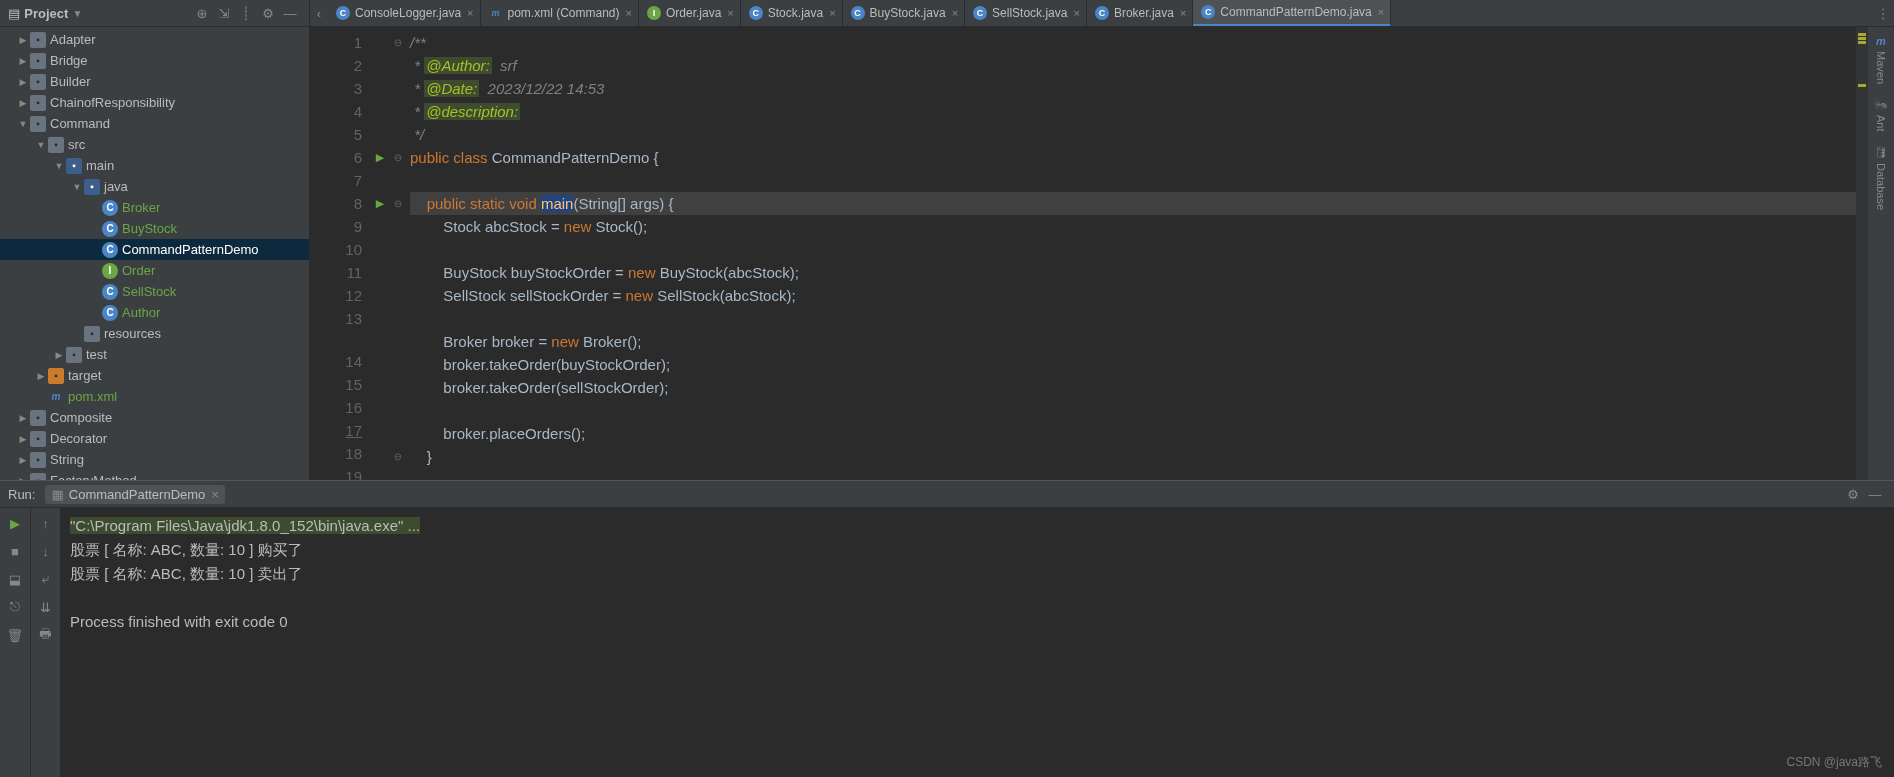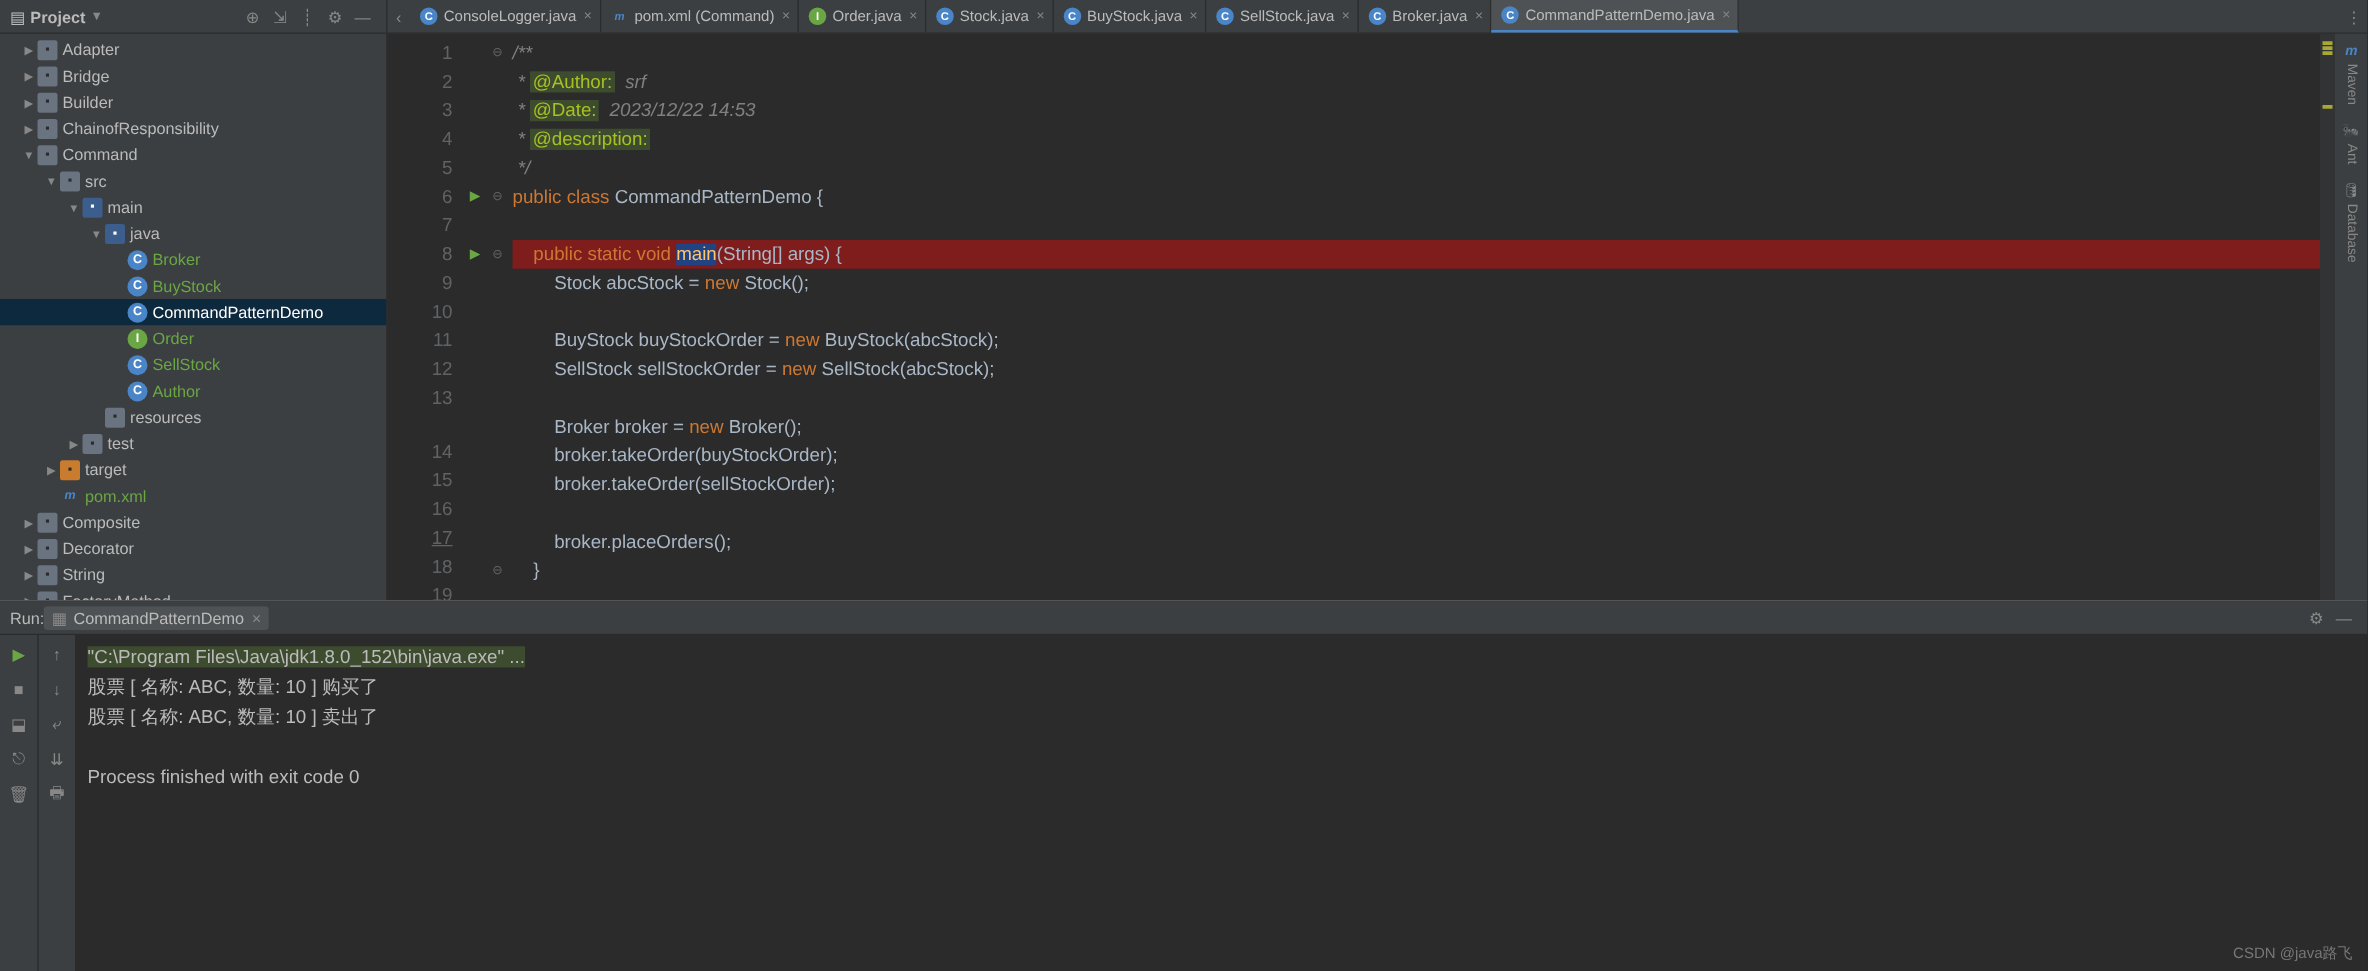--- a/index.html
+++ b/index.html
@@ -45,30 +45,30 @@
 .code { flex:1; display:flex; font-family:"JetBrains Mono",Consolas,monospace; font-size:15px; line-height:23px; overflow:hidden; }
 .gutter { width:60px; text-align:right; padding-right:8px; color:#606366; user-select:none; padding-top:4px; }
 .run-gut { width:20px; padding-top:4px; }
 .run-gut .gr { height:23px; display:flex; align-items:center; justify-content:center; }
 .run-gut .gr.run::before { content:"▶"; color:#6ba644; font-size:11px; }
 .fold-gut { width:16px; padding-top:4px; color:#606366; font-size:10px; }
 .fold-gut .gr { height:23px; text-align:center; }
 .code-body { flex:1; padding-top:4px; padding-left:4px; white-space:pre; }
 .code-line { height:23px; }
 .cm { color:#808080; font-style:italic; }
-.cm-tag { background:#3d4b2f; color:#a8c023; padding:0 2px; }
+.cm-tag { background:#3d4b2f; color:#a8c023; font-style:italic; padding:0 2px; }
 .kw { color:#cc7832; }
 .id { color:#a9b7c6; }
 .fn { color:#ffc66d; }
 .main-hl { background:#214283; }
-.cur-line { background:#7f1d1d; }
+.cur-line { background:#404040; }
 
 .run-panel { position:absolute; left:0; right:0; bottom:0; height:297px; background:#2b2b2b; display:flex; flex-direction:column; border-top:1px solid #555; }
 .run-head { height:27px; background:#3c3f41; display:flex; align-items:center; padding:0 8px; border-bottom:1px solid #2b2b2b; }
-.run-head .lbl { color:#bbb; }
+.run-head .lbl { color:#bbb; margin-right:10px; }
 .run-tab { display:flex; align-items:center; background:#4e5254; padding:2px 6px; border-radius:3px; }
 .run-tab .ti { margin-right:5px; color:#888; }
 .run-tab .tx { margin-left:6px; color:#888; cursor:pointer; }
 .run-head .spacer { flex:1; }
 .run-body { flex:1; display:flex; }
 .run-tools { width:30px; background:#3c3f41; display:flex; flex-direction:column; align-items:center; padding-top:4px; gap:6px; }
 .run-tools2 { width:30px; background:#3c3f41; display:flex; flex-direction:column; align-items:center; padding-top:4px; gap:6px; border-left:1px solid #2b2b2b; }
 .run-out { flex:1; padding:6px 10px; font-family:Consolas,monospace; font-size:15px; line-height:24px; color:#bbb; white-space:pre; }
 .run-out .cmd { background:#3d4b2f; color:#bbb; }
 

